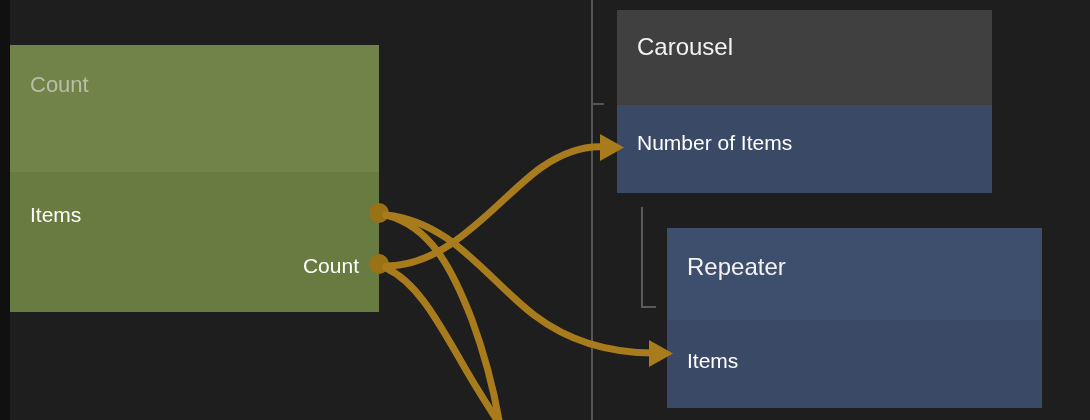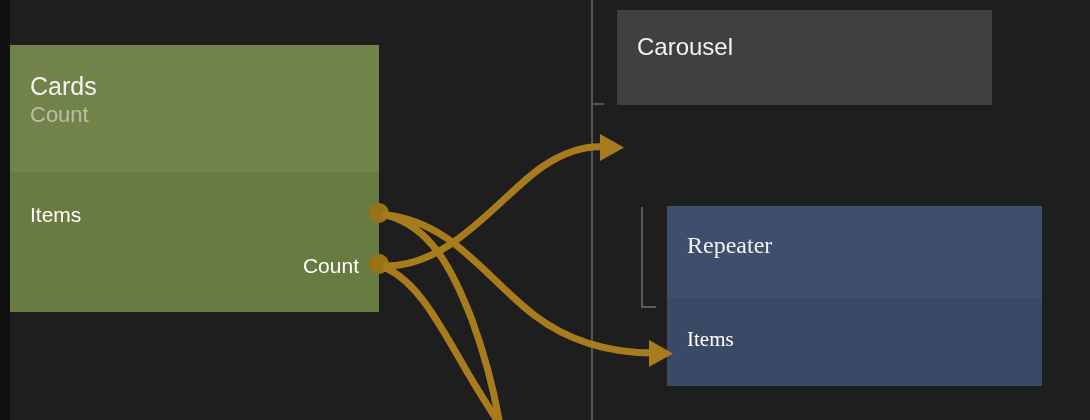--- a/index.html
+++ b/index.html
@@ -119,21 +119,21 @@
     border-radius: 50%;
     background: #9a7216;
   }
 
   
   .node-carousel { left: 617px; top: 10px; width: 375px; height: 183px; }
   .node-carousel .node-header { height: 95px; background: #404040; }
   .node-carousel .node-body   { height: 88px; background: #3a4a66; }
 
   
-  .node-repeater { left: 667px; top: 206px; width: 375px; height: 148px; font-family: Liberation Serif, serif; }
+  .node-repeater { left: 667px; top: 228px; width: 375px; height: 148px; }
   .node-repeater .node-header { height: 92px; background: #3e4f6e; }
   .node-repeater .node-body   { height: 88px; background: #3a4a66; }
 
   .node-carousel .node-title,
   .node-repeater .node-title { font-size: 24px; }
   .node-carousel .node-header { padding-top: 22px; }
   .node-repeater .node-header { padding-top: 24px; }
 
   
   #wires {
@@ -150,39 +150,43 @@
 
 <div id="canvas">
 
   <div class="gutter-strip"></div>
   <div class="guide-rail"></div>
   <div class="guide-tick"></div>
   <div class="group-bracket"></div>
 
   <div class="node node-cards">
     <div class="node-header">
-      <div class="node-title">Cards</div>
       <div class="node-subtitle">Count</div>
     </div>
     <div class="node-body">
       <div class="port-row" style="top:31px;">
         <span class="port-label left">Items</span>
       </div>
       <div class="port-row" style="top:82px;">
         <span class="port-label right">Count</span>
       </div>
     </div>
     <div class="port-dot" style="left:359px; top:158px;"></div>
     <div class="port-dot" style="left:359px; top:209px;"></div>
   </div>
 
   <div class="node node-carousel">
     <div class="node-header">
       <div class="node-title">Carousel</div>
     </div>
+    <div class="node-body">
+      <div class="port-row" style="top:26px;">
+        <span class="port-label left">Number of Items</span>
+      </div>
+    </div>
   </div>
 
   <div class="node node-repeater">
     <div class="node-header">
       <div class="node-title">Repeater</div>
     </div>
     <div class="node-body">
       <div class="port-row" style="top:29px;">
         <span class="port-label left">Items</span>
       </div>

